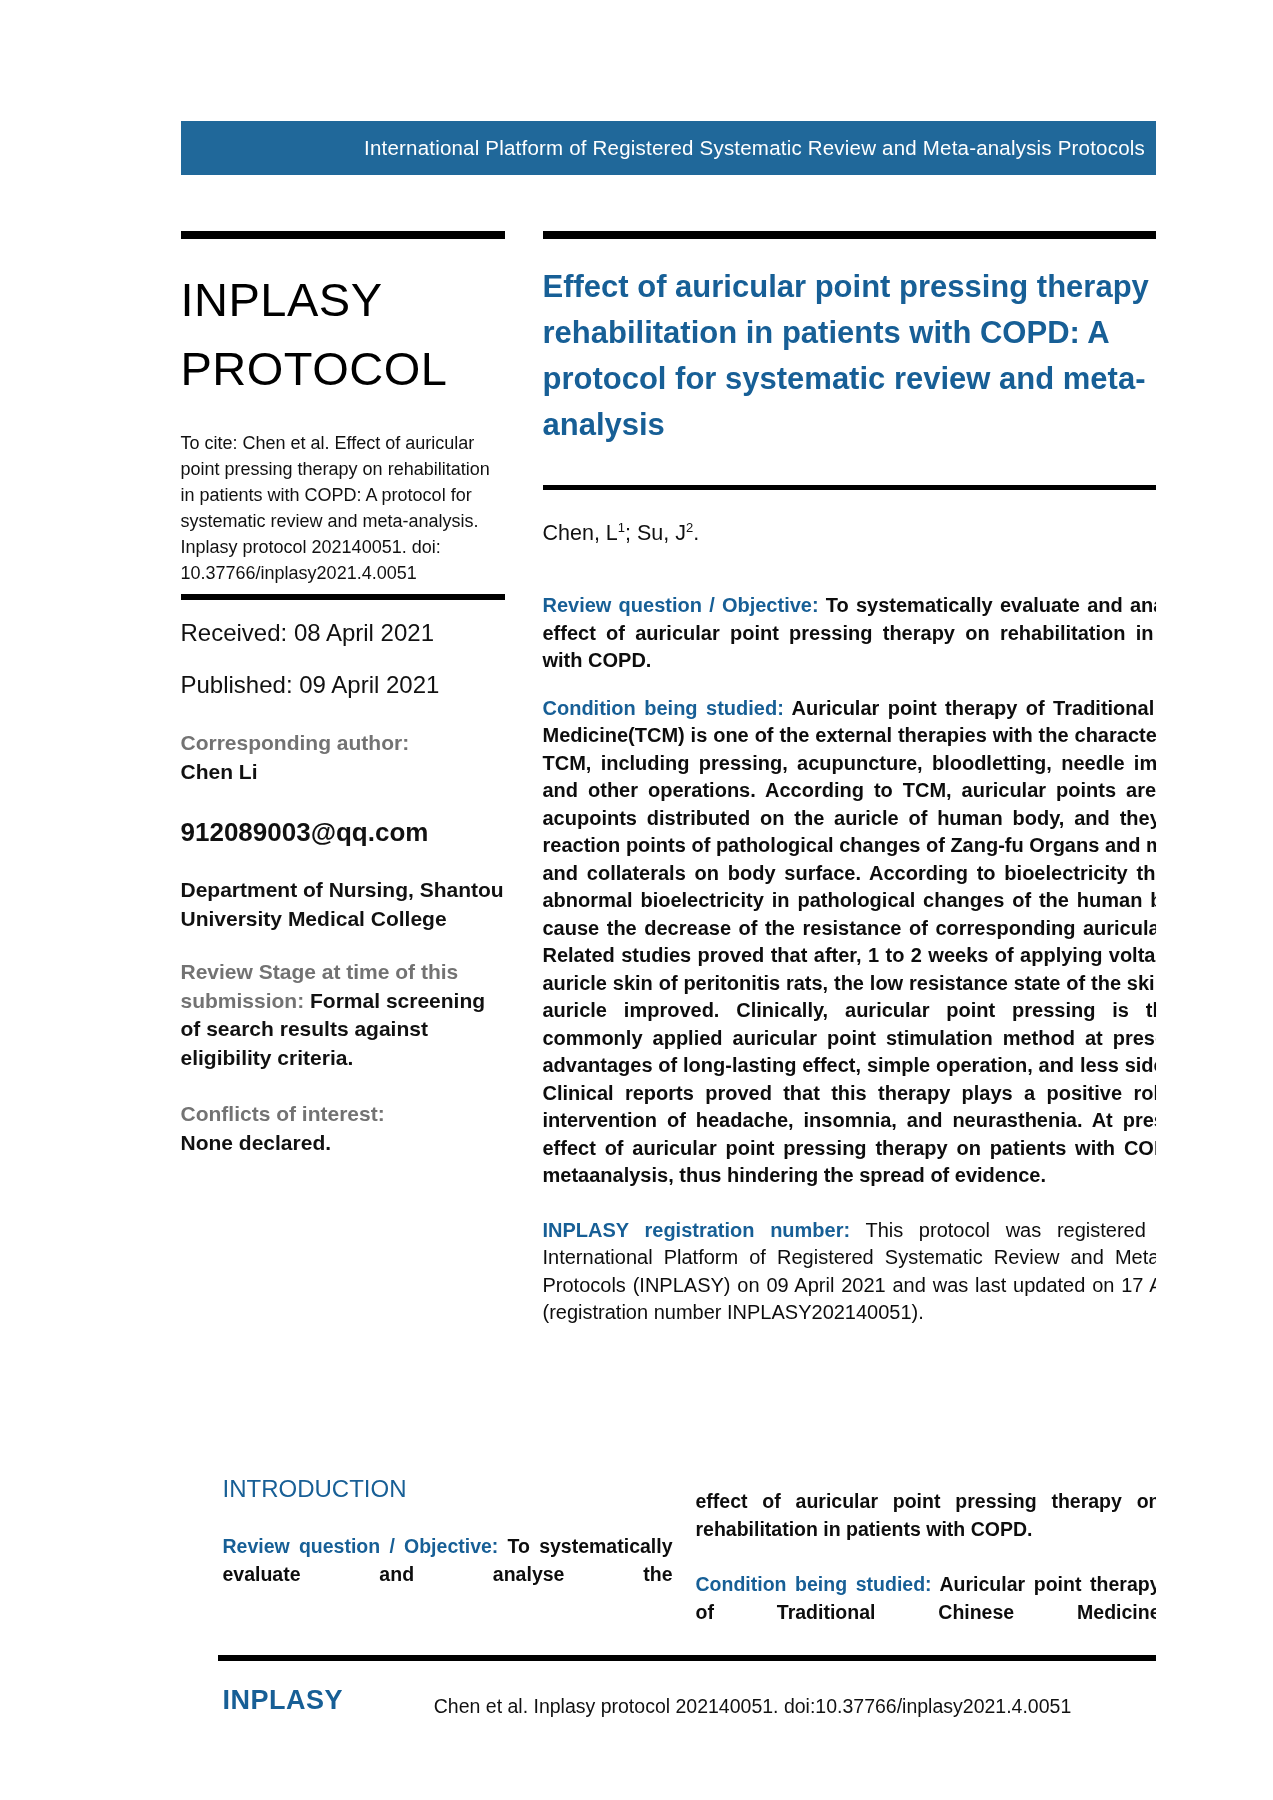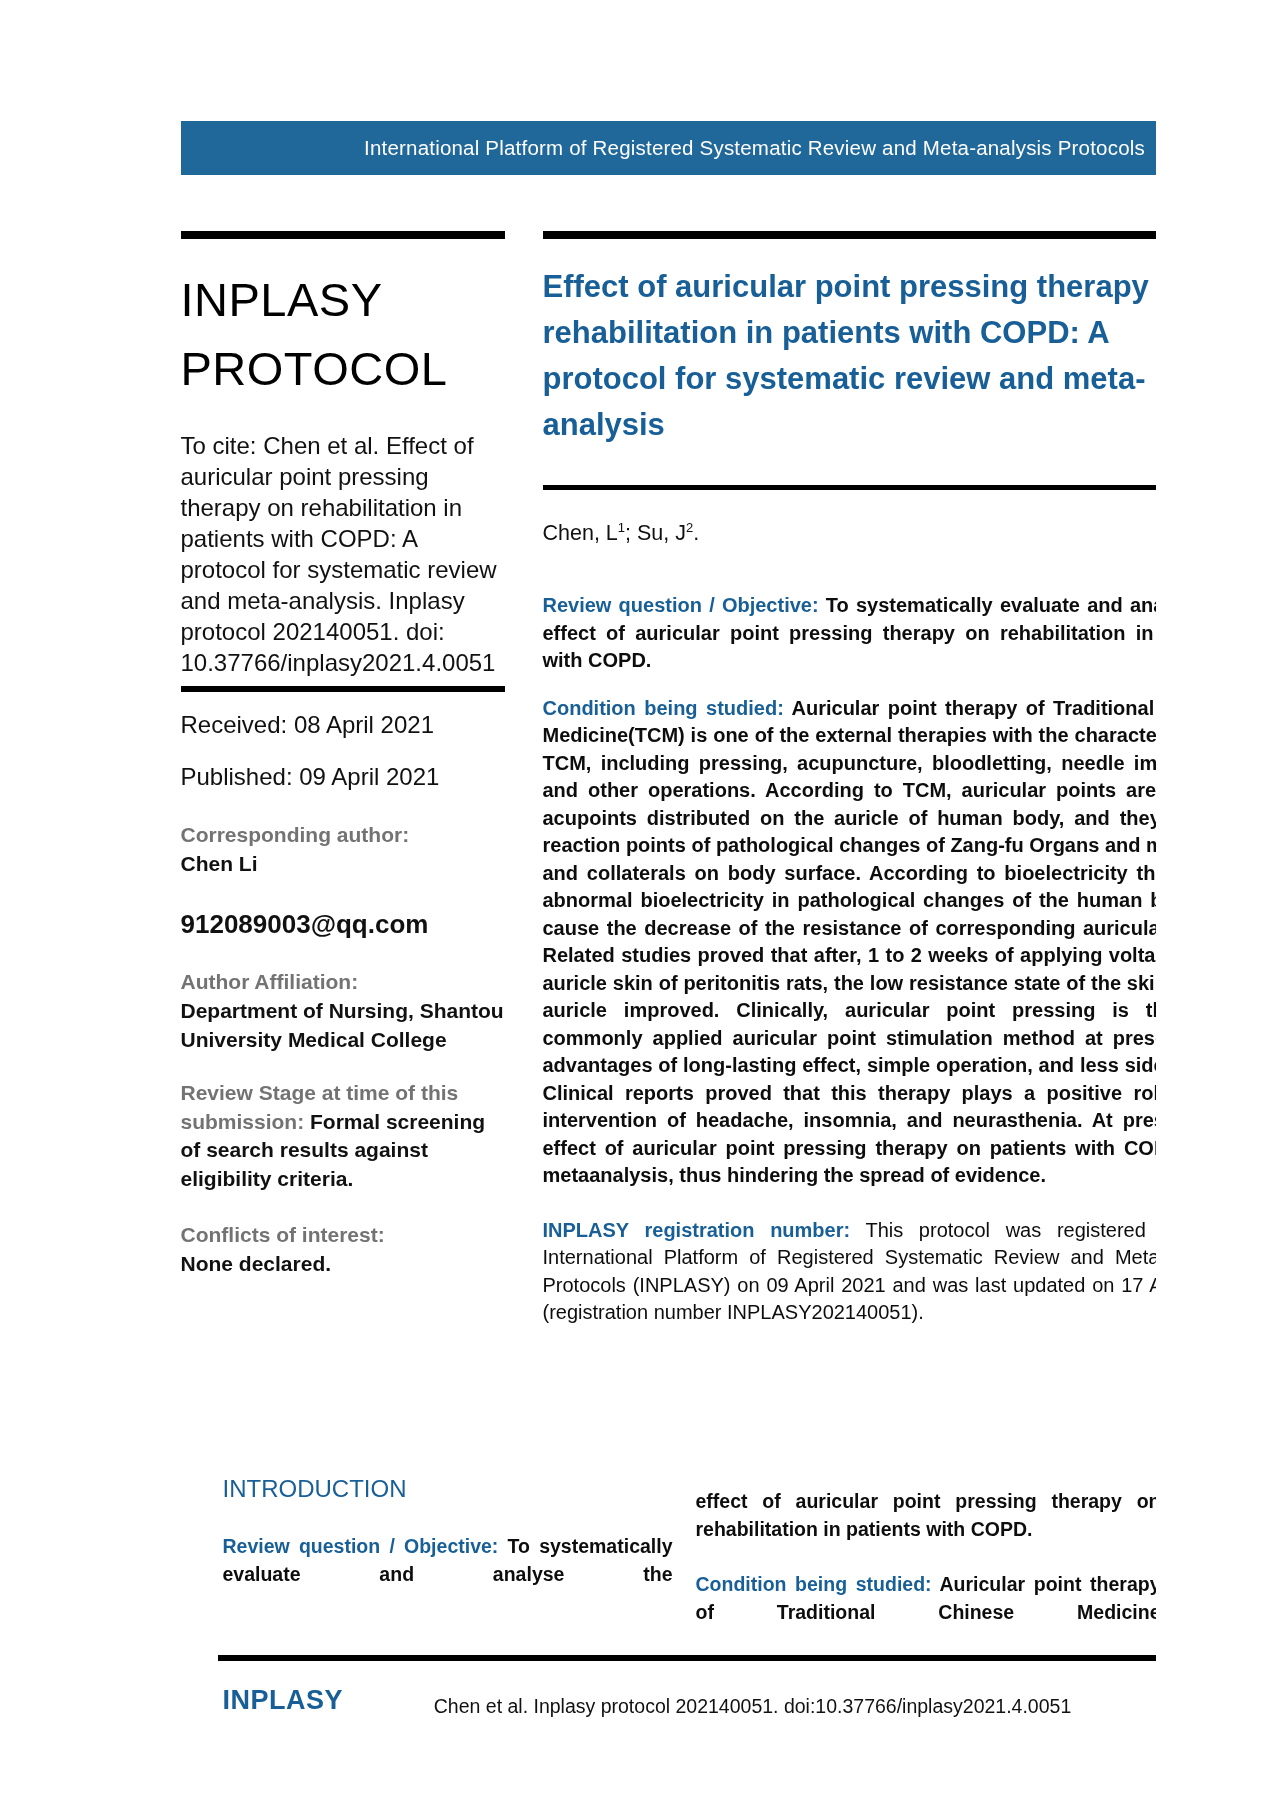--- a/index.html
+++ b/index.html
@@ -15,21 +15,21 @@
     background:#20689a; color:#ffffff; font-size:20.5px; line-height:54px;
     text-align:center; letter-spacing:0.2px;
   }
   
   .rule-thick { height:8px; background:#000; }
   .rule-mid   { height:5px; background:#000; }
   .rule-thin  { height:6px; background:#000; }
   
   .colL { position:absolute; left:63px; top:228px; width:324px; }
   .mast { margin-top:26px; font-size:47px; line-height:69px; font-weight:400; letter-spacing:0.5px; color:#000; }
-  .tocite { margin-top:27px; font-size:24px; line-height:31px; }
+  .tocite { margin-top:27px; font-size:18px; line-height:26px; }
   .colL .rule-thin { margin-top:8px; }
   .plain { font-size:24px; line-height:27px; }
   .received  { margin-top:19px; }
   .published { margin-top:25px; }
   .sec { font-size:21px; line-height:29px; font-weight:700; }
   .sec .lbl { color:#737373; }
   .sec-corr      { margin-top:30px; }
   .email         { margin-top:31px; font-weight:700; font-size:26px; }
   .sec-affil     { margin-top:27px; }
   .sec-support   { margin-top:24px; }
@@ -91,21 +91,20 @@
     <div class="plain published">Published: 09 April 2021</div>
 
     <div class="sec sec-corr">
       <div class="lbl">Corresponding author:</div>
       <div>Chen Li</div>
     </div>
 
     <div class="email">912089003@qq.com</div>
 
     <div class="sec sec-affil">
-      <div class="lbl">Author Affiliation:</div>
       <div>Department of Nursing, Shantou University Medical College</div>
     </div>
 
 
     <div class="sec sec-review">
       <span class="lbl">Review Stage at time of this submission:</span>
       <span>Formal screening of search results against eligibility criteria.</span>
     </div>
 
     <div class="sec sec-conflicts">

